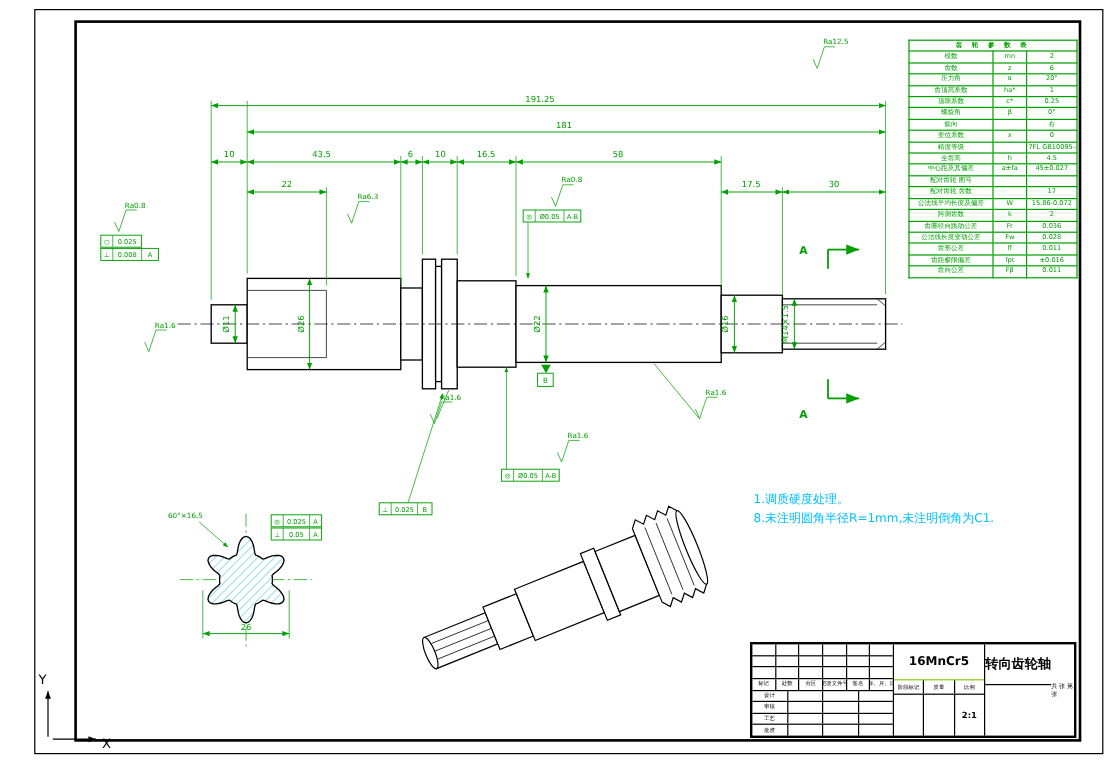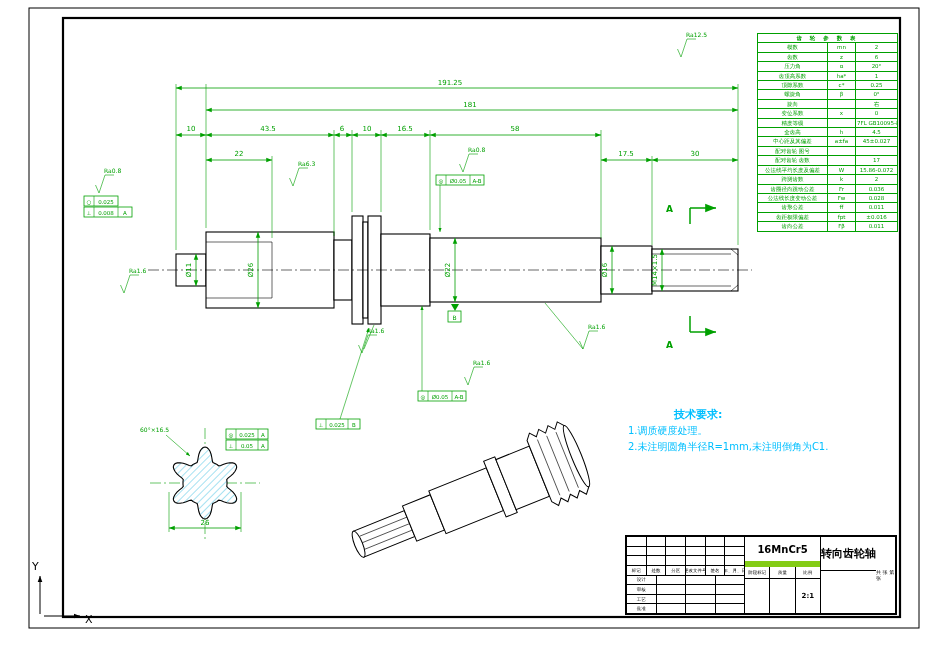--- a/index.html
+++ b/index.html
@@ -36,21 +36,21 @@
   .tb{position:absolute;left:625px;top:535px;width:272px;height:80px;border:2px solid #000;
       display:flex;box-sizing:border-box;background:#fff;}
   .tb *{box-sizing:border-box;}
   .tb-left{width:118px;border-right:1px solid #000;display:flex;flex-direction:column;}
   .tb-row{flex:1;display:flex;border-bottom:1px solid #000;}
   .tb-row:last-child{border-bottom:none;}
   .tb-cell{flex:1;border-right:1px solid #000;font-size:4.5px;display:flex;align-items:center;
       justify-content:center;overflow:hidden;white-space:nowrap;color:#000;}
   .tb-cell:last-child{border-right:none;}
   .tb-mid{width:76px;border-right:1px solid #000;display:flex;flex-direction:column;}
-  .tb-material{height:30px;border-bottom:6px solid #84cc16;display:flex;align-items:center;
+  .tb-material{height:30px;border-bottom:1px solid #84cc16;display:flex;align-items:center;
       justify-content:center;font-size:10px;font-weight:bold;}
   .tb-mid-hdr{height:12px;display:flex;border-bottom:1px solid #000;}
   .tb-mid-val{flex:1;display:flex;text-align:center;}
   .tb-right{flex:1;display:flex;flex-direction:row;}
   .tb-unit{height:20px;border-bottom:1px solid #000;}
   .tb-name{height:34px;border-bottom:1px solid #000;display:flex;align-items:center;
       justify-content:center;font-size:11px;font-weight:bold;}
   .tb-sheet{flex:1;display:flex;align-items:center;justify-content:center;font-size:5px;}
   .tb-scale{font-size:7px;font-weight:bold;}
 </style>
@@ -405,26 +405,25 @@
 
         <tr>
           <td>齿向公差</td>
           <td>Fβ</td>
           <td>0.011</td>
         </tr>
       </tbody>
   </table>
 
   <div class="tech">
-    <div class="tech-title">技术要求:</div>
     <div>
 
         <div class="tech-item">1.调质硬度处理。</div>
 
-        <div class="tech-item">2.未注明圆角半径R=1mm,未注明倒角为C1.</div>
+        <div class="tech-item">8.未注明圆角半径R=1mm,未注明倒角为C1.</div>
       </div>
   </div>
 
   <div class="tb">
     <div class="tb-left">
       <div class="tb-row">
           <div class="tb-cell"></div>
           <div class="tb-cell"></div>
           <div class="tb-cell"></div>
           <div class="tb-cell"></div>

